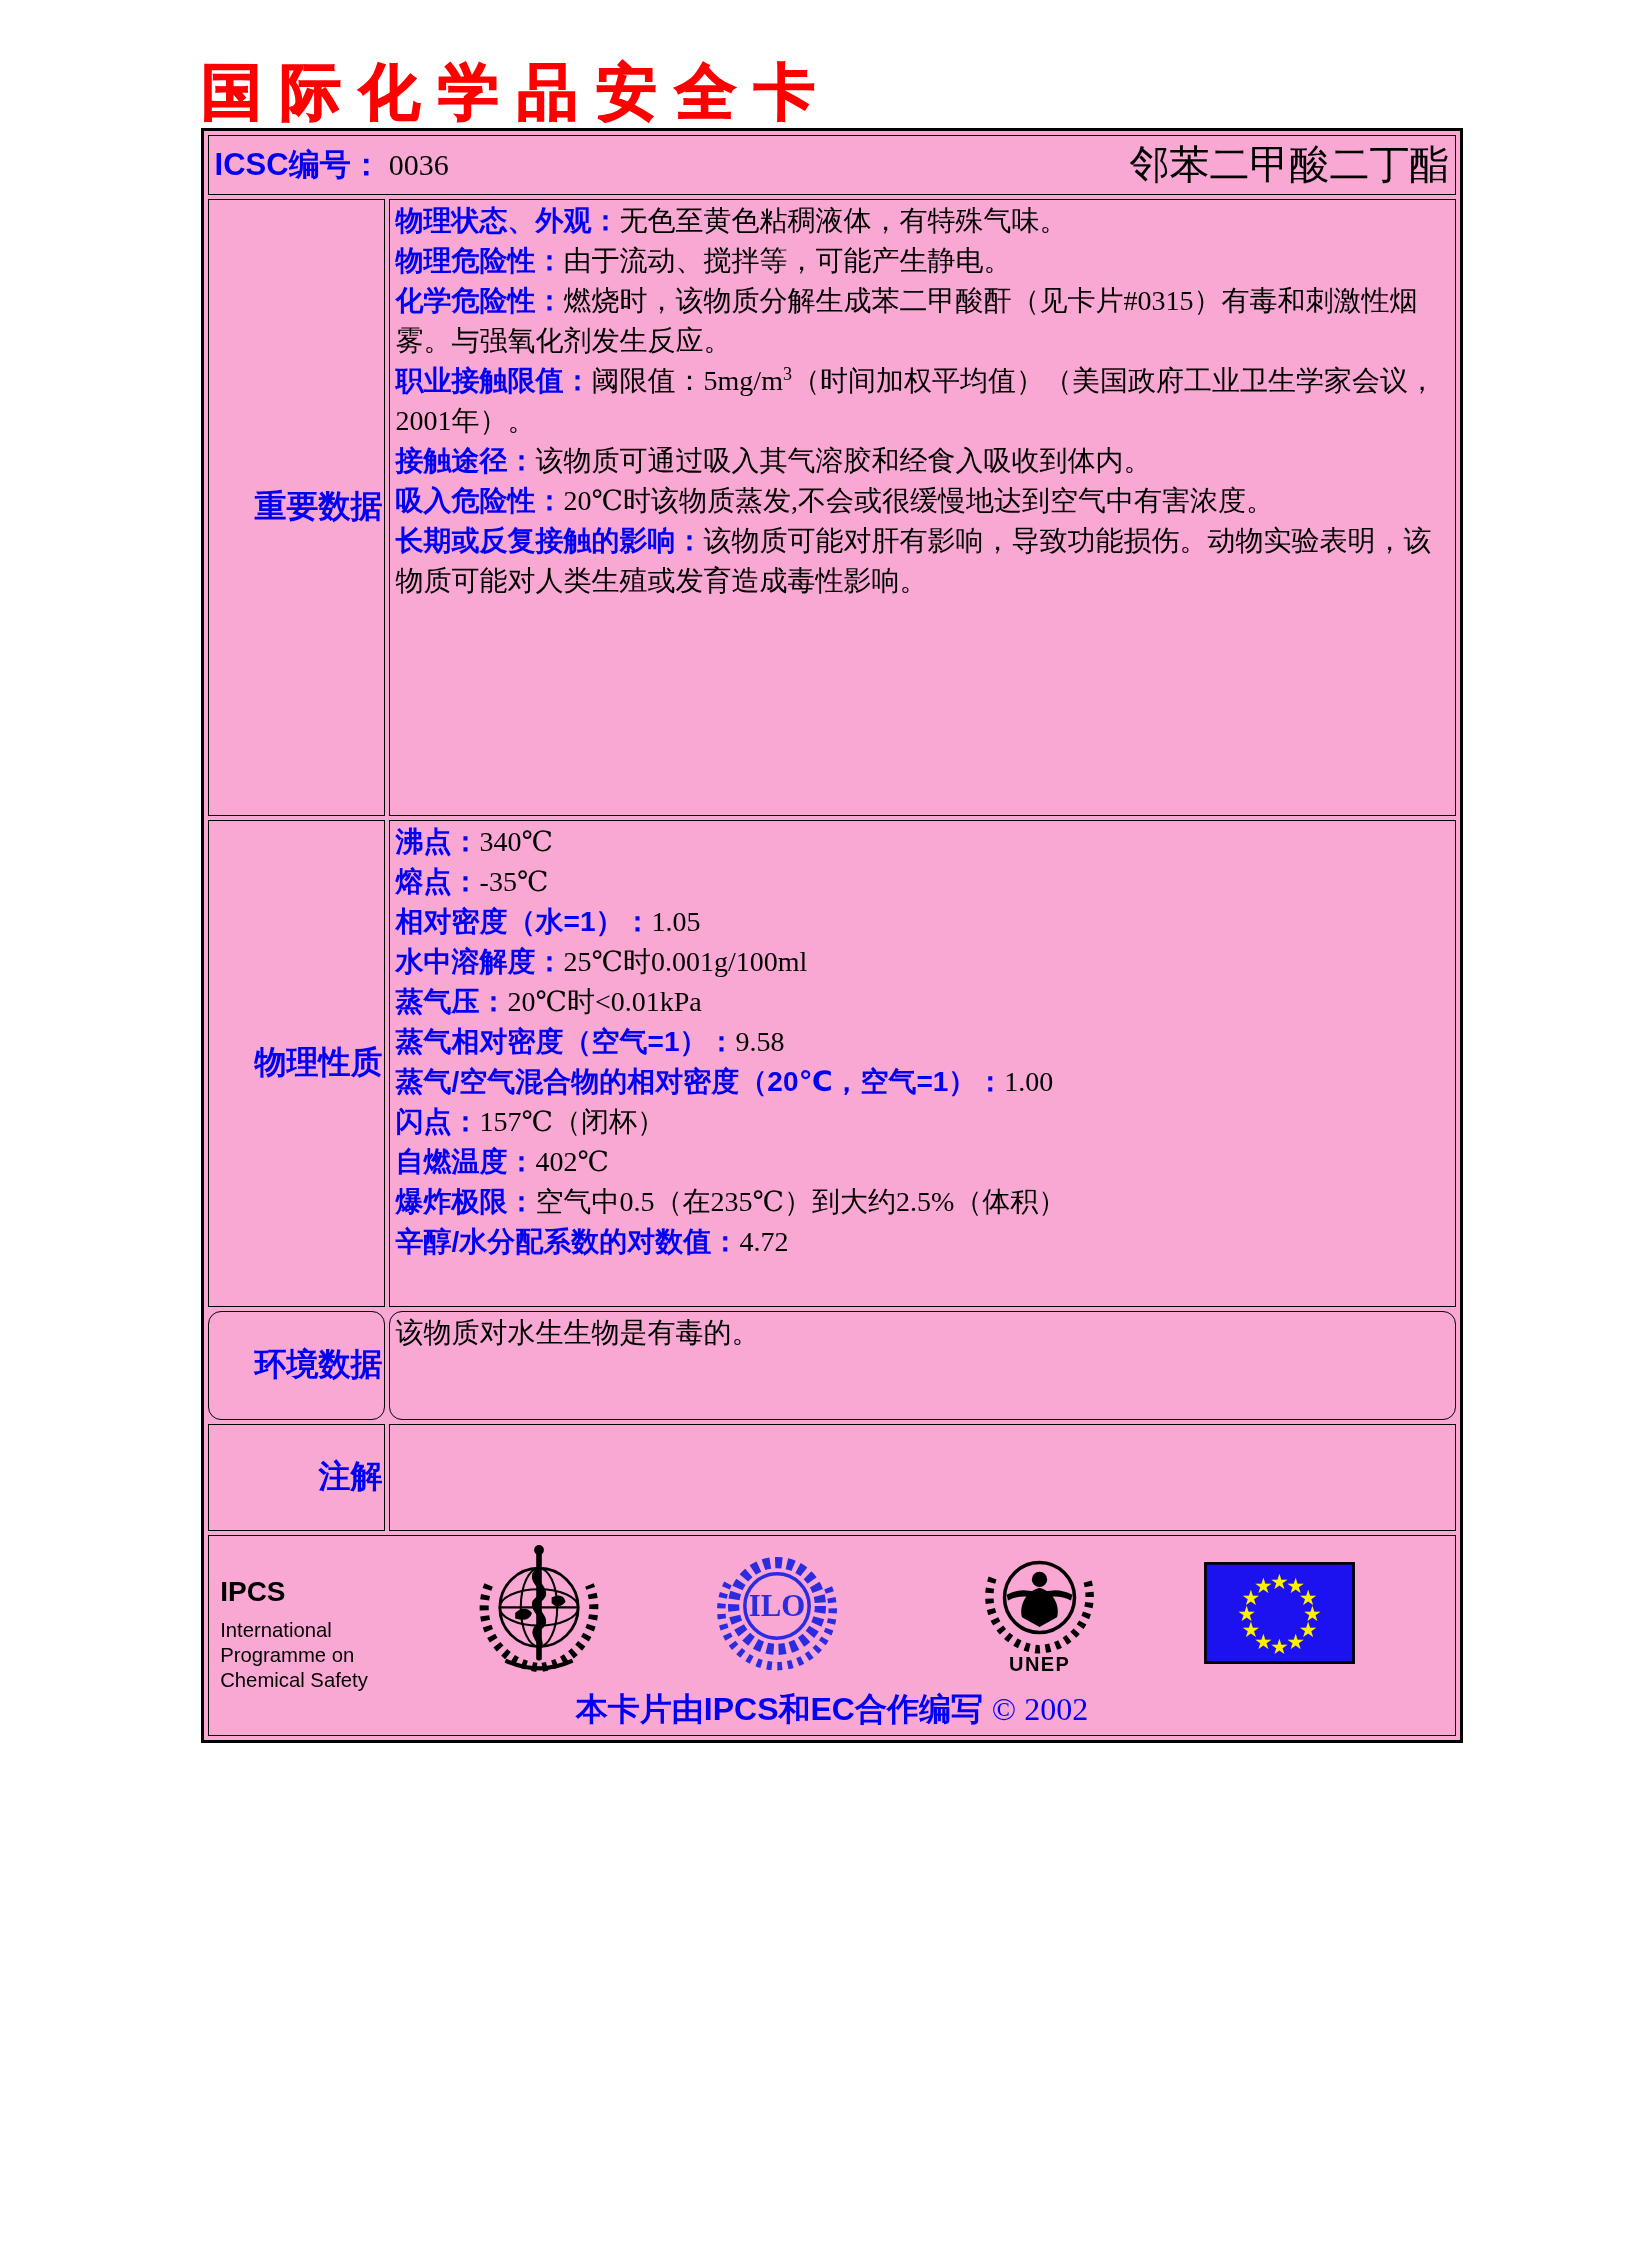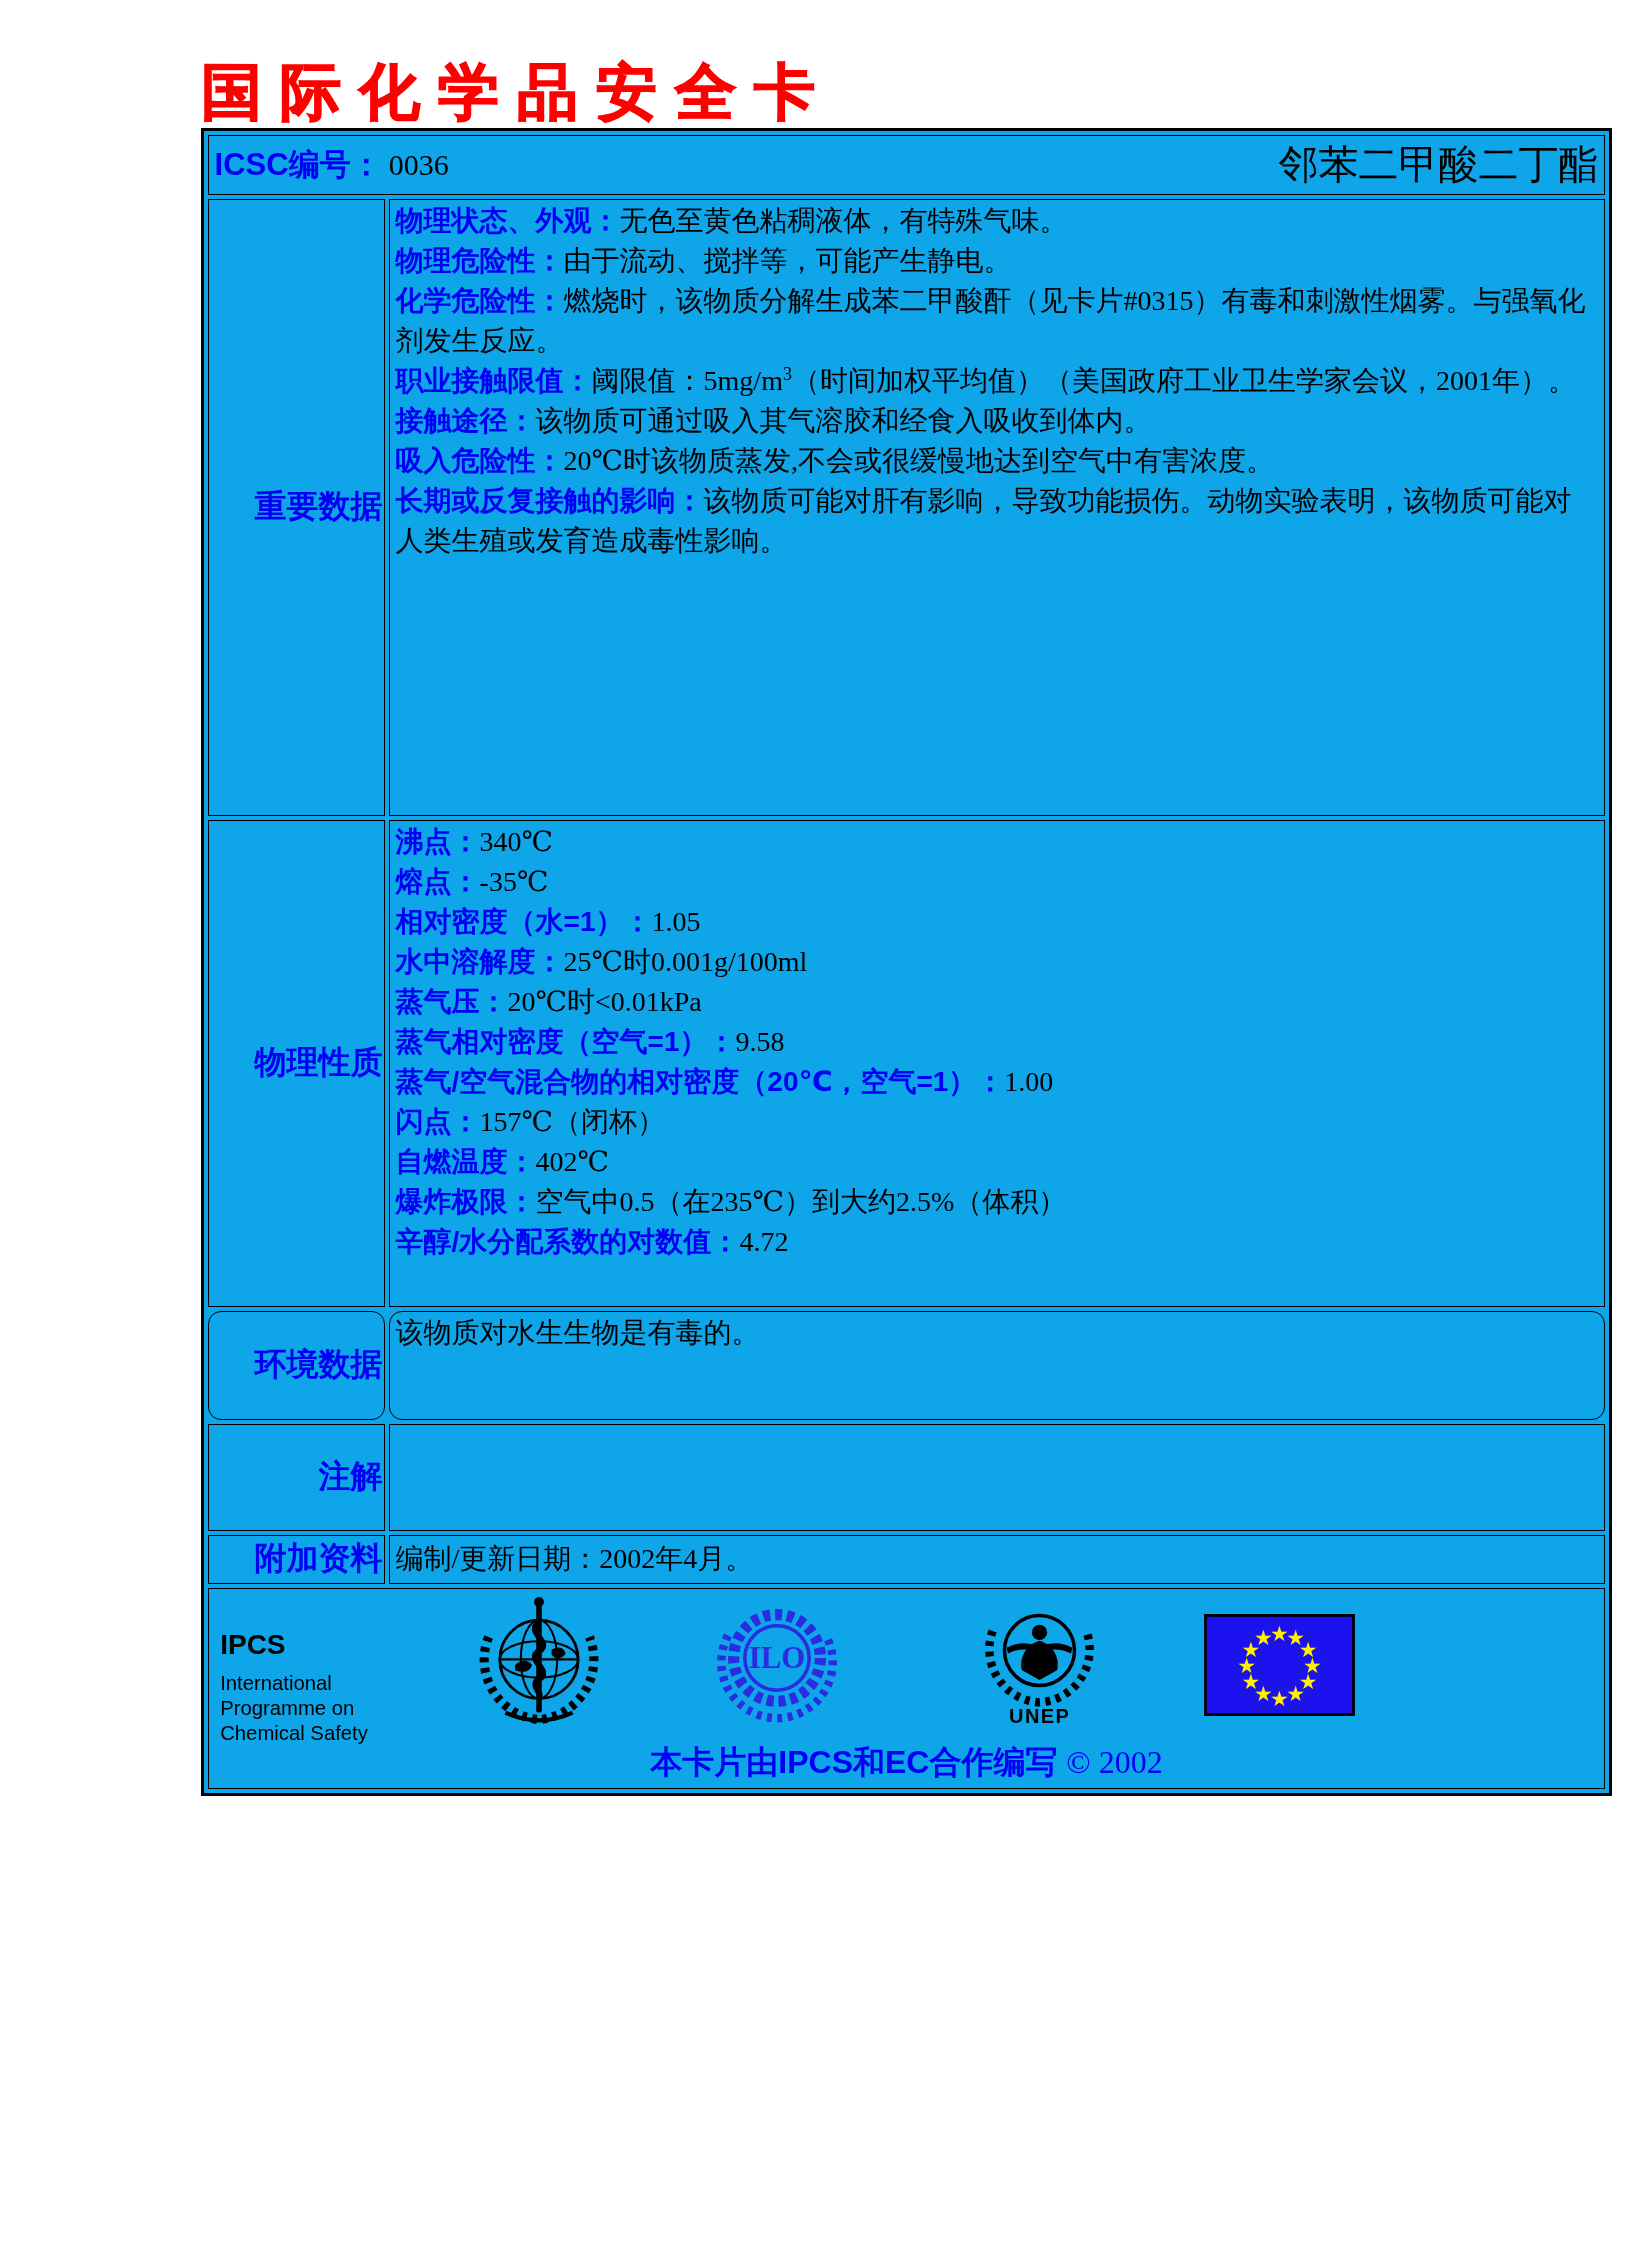--- a/index.html
+++ b/index.html
@@ -19,23 +19,23 @@
   }
   .page-title{
     position:absolute;left:201px;top:52px;width:1262px;
     text-align:left;color:var(--red);
     font-family:"Liberation Sans","DejaVu Sans",sans-serif;
     font-size:61px;font-weight:bold;letter-spacing:18px;
     -webkit-text-stroke:1.4px var(--red);
     white-space:nowrap;
   }
   table.card{
-    position:absolute;left:201px;top:128px;width:1411px;
+    position:absolute;left:201px;top:128px;width:1262px;
     border:3.5px solid #000;border-collapse:separate;border-spacing:4.2px;
-    table-layout:fixed;background:#0ea5e9;
+    table-layout:fixed;background:#f9a8d4;
   }
   td{border:1.4px solid #000;vertical-align:top;padding:1.4px 5.6px;}
   col.c1{width:177px;}
   td.labelcell{
     text-align:right;vertical-align:middle;
     color:var(--blue);font-family:"Liberation Sans","DejaVu Sans",sans-serif;
     font-weight:bold;font-size:32px;padding:1.4px;
   }
   .r-header td{height:56px;vertical-align:middle;}
   .r-important td{height:617px;}
@@ -142,26 +142,20 @@
     </td>
   </tr>
 
   <tr class="r-notes">
     <td class="labelcell">注解</td>
     <td>
       <div class="bodytext"></div>
     </td>
   </tr>
 
-  <tr class="r-additional">
-    <td class="labelcell">附加资料</td>
-    <td>
-      <div class="bodytext">编制/更新日期：2002年4月。</div>
-    </td>
-  </tr>
 
   <tr class="r-logos">
     <td colspan="2" style="padding:2.8px;">
       <div class="logo-row">
         <div class="ipcs-block">
           <div class="ipcs-acronym">IPCS</div>
           <div class="ipcs-line">International</div>
           <div class="ipcs-line">Programme on</div>
           <div class="ipcs-line">Chemical Safety</div>
         </div>

